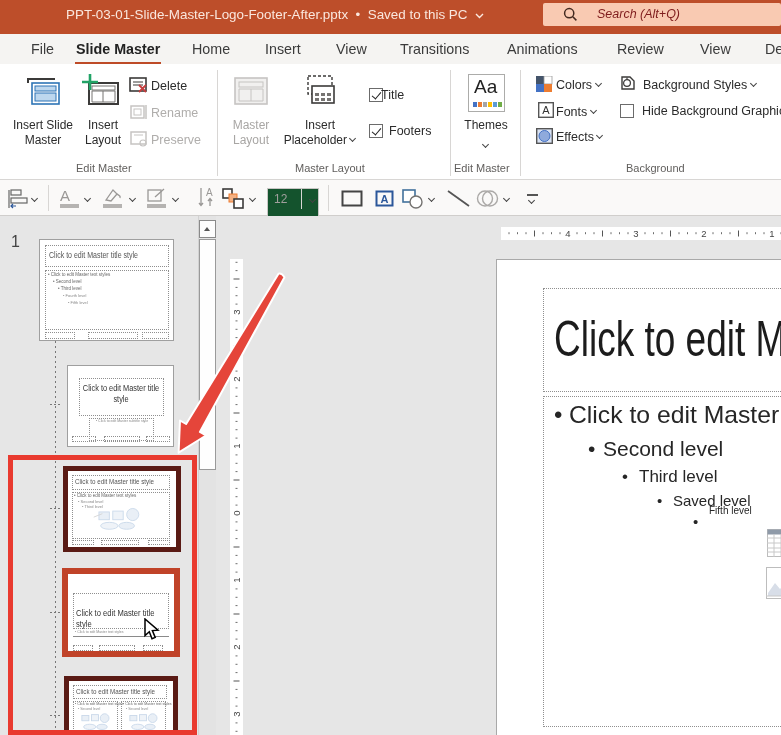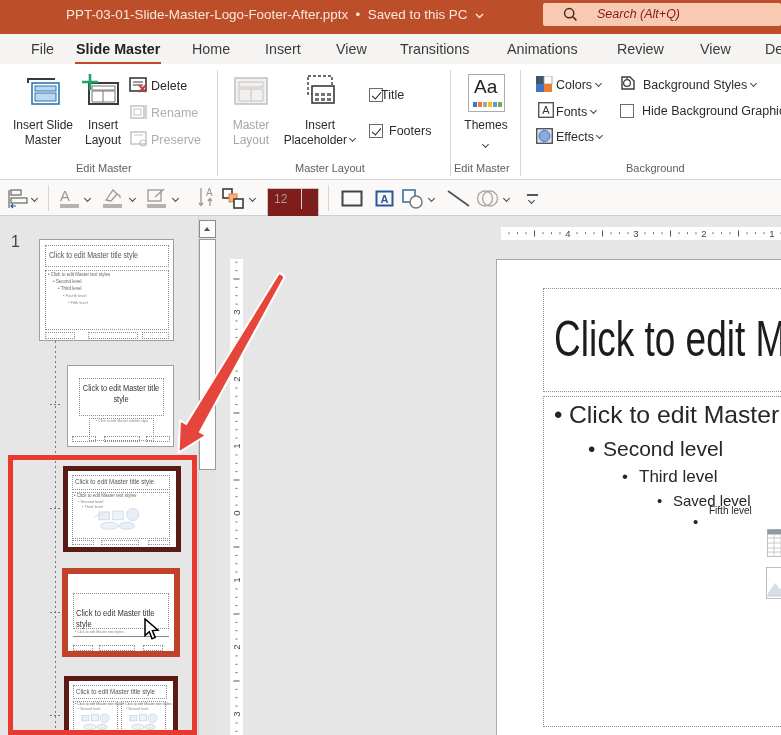--- a/index.html
+++ b/index.html
@@ -233,21 +233,21 @@
     <path d="M13 20 L13 13 M11 15 L13 12.5 L15 15" stroke="#9a9896" stroke-width="1.3" fill="none"></path>
   </svg>
 
   <svg class="abs" style="left:222px;top:8px" width="24" height="21" viewBox="0 0 24 21">
     <rect x="1" y="1" width="9" height="9" fill="#fff" stroke="#3b3a39" stroke-width="1.6"></rect>
     <rect x="7" y="6" width="8" height="8" fill="#F4B183" stroke="#ED7D31" stroke-width="1"></rect>
     <rect x="12" y="11" width="9" height="9" fill="#fff" stroke="#3b3a39" stroke-width="1.6"></rect>
   </svg>
   <span class="chev" style="position:absolute;left:250px;top:16px"></span>
 
-  <div class="abs" style="left:267px;top:8px;width:52px;height:36px;background:#7f1d1d;border:1px solid #C8C6C4;">
+  <div class="abs" style="left:267px;top:8px;width:52px;height:36px;background:#14532d;border:1px solid #C8C6C4;">
     <span style="position:absolute;left:6px;top:3px;font-size:12px;color:#A19F9D">12</span>
     <span style="position:absolute;right:2px;top:8px" class="chev"></span>
     <div style="position:absolute;right:16px;top:0;width:1px;height:20px;background:#D8D6D4"></div>
   </div>
   <div class="tsep" style="left:328px"></div>
 
   <svg class="abs" style="left:341px;top:10px" width="22" height="17" viewBox="0 0 22 17">
     <rect x="1.5" y="1.5" width="19" height="14" fill="none" stroke="#444" stroke-width="2"></rect>
   </svg>
   <svg class="abs" style="left:375px;top:10px" width="19" height="17" viewBox="0 0 19 17">

